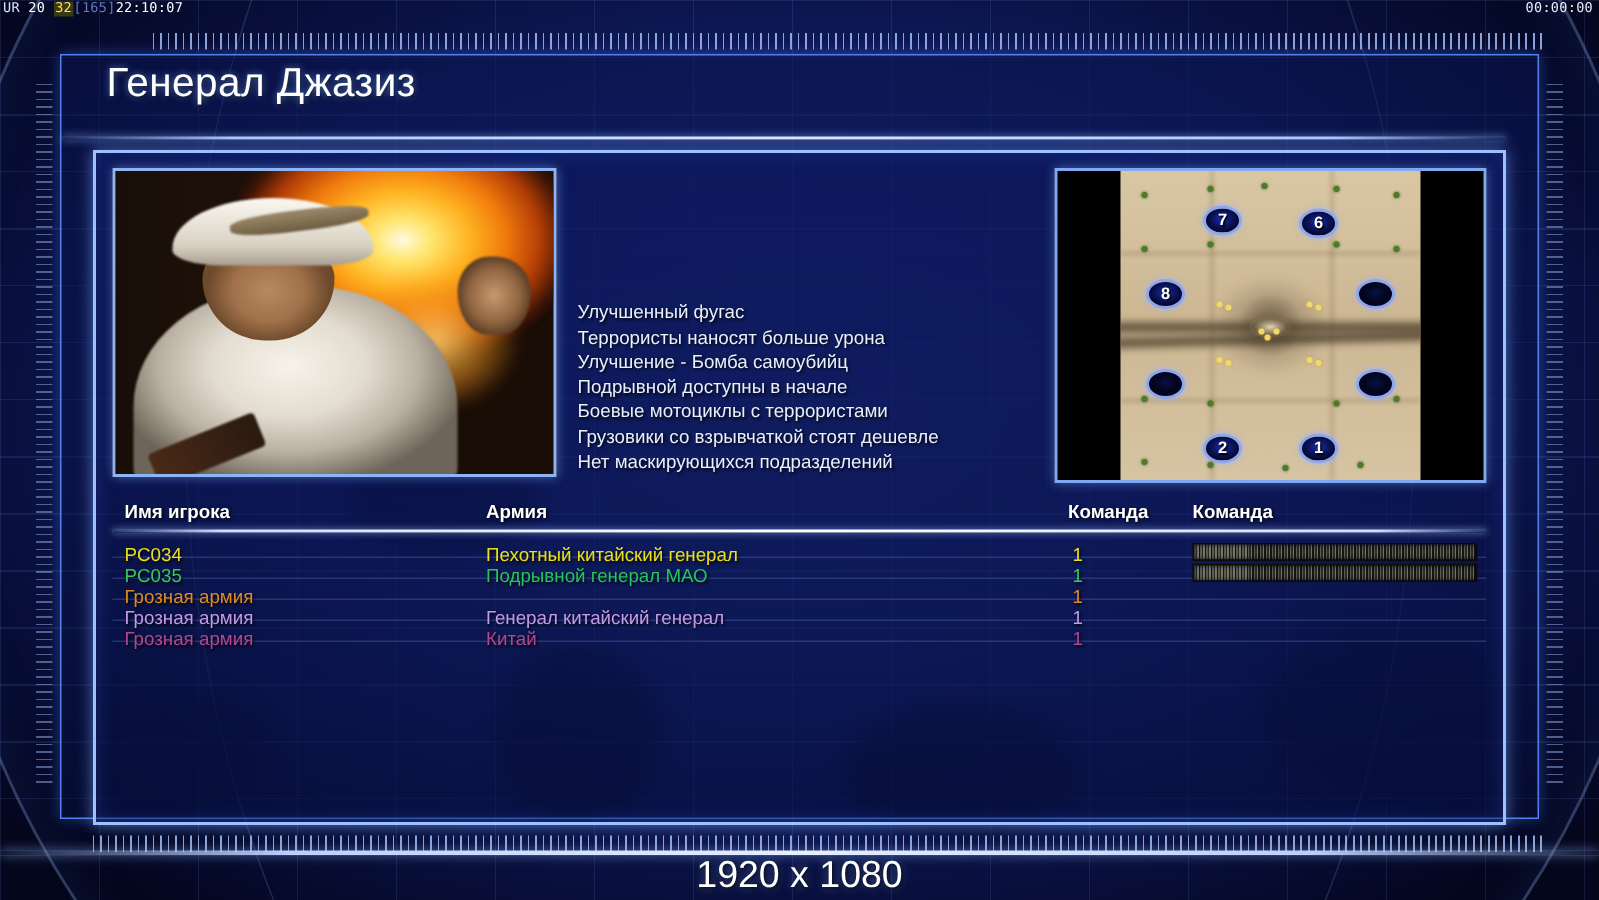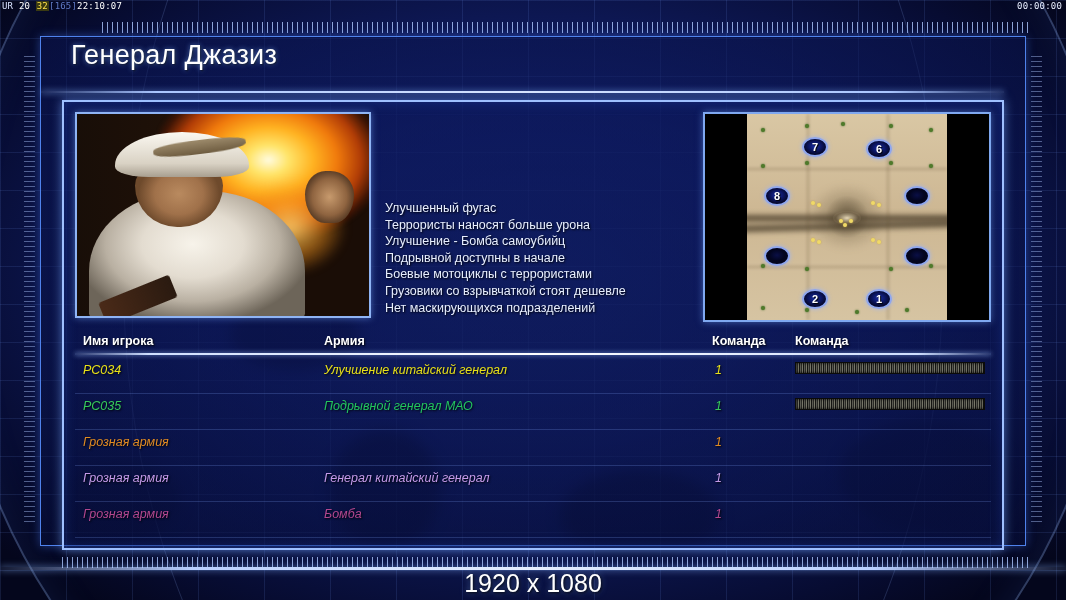--- a/index.html
+++ b/index.html
@@ -259,23 +259,22 @@
   }
   #head-rule {
     position:absolute; left:13px; top:253px; width:916px; height:2px;
     background:linear-gradient(90deg, rgba(160,195,255,.2), #cfdfff 8%, #ffffff 50%, #cfdfff 92%, rgba(160,195,255,.2));
     box-shadow:0 0 5px rgba(150,190,255,.85);
   }
   #table-body {
     position:absolute; left:13px; top:258px; width:916px; height:178px;
   }
   .row {
-    position:relative; height:36px; width:100%;
+    position:relative; height:14px; width:100%;
     border-bottom:1px solid rgba(130,170,255,.22);
-    font-style:italic;
   }
   .cell {
     position:absolute; top:3px;
     font-size:12.5px; line-height:18px;
     white-space:nowrap;
     text-shadow:1px 1px 2px rgba(0,0,0,.85);
   }
   .c-name { left:8px; }
   .c-army { left:249px; }
   .c-team { left:640px; }
@@ -422,21 +421,21 @@
     <span class="th" style="left:8px;">Имя игрока</span>
     <span class="th" style="left:249px;">Армия</span>
     <span class="th" style="left:637px;">Команда</span>
     <span class="th" style="left:720px;">Команда</span>
   </div>
   <div id="head-rule"></div>
 
   <div id="table-body">
       <div class="row">
         <span class="cell c-name" style="color: rgb(232, 224, 24);">PC034</span>
-        <span class="cell c-army" style="color: rgb(232, 224, 24);">Улучшение китайский генерал</span>
+        <span class="cell c-army" style="color: rgb(232, 224, 24);">Пехотный китайский генерал</span>
         <span class="cell c-team" style="color: rgb(232, 224, 24);">1</span>
         <span class="cell c-prog">
           <span class="bar" style="width: 190px;"></span>
         </span>
       </div>
       <div class="row">
         <span class="cell c-name" style="color: rgb(53, 201, 90);">PC035</span>
         <span class="cell c-army" style="color: #22c55e;">Подрывной генерал МАО</span>
         <span class="cell c-team" style="color: rgb(53, 201, 90);">1</span>
         <span class="cell c-prog">
@@ -447,21 +446,21 @@
         <span class="cell c-name" style="color: rgb(224, 138, 34);">Грозная армия</span>
         <span class="cell c-team" style="color: rgb(224, 138, 34);">1</span>
       </div>
       <div class="row">
         <span class="cell c-name" style="color: rgb(196, 154, 232);">Грозная армия</span>
         <span class="cell c-army" style="color: rgb(196, 154, 232);">Генерал китайский генерал</span>
         <span class="cell c-team" style="color: rgb(196, 154, 232);">1</span>
       </div>
       <div class="row">
         <span class="cell c-name" style="color: rgb(178, 71, 143);">Грозная армия</span>
-        <span class="cell c-army" style="color: rgb(178, 71, 143);">Бомба</span>
+        <span class="cell c-army" style="color: rgb(178, 71, 143);">Китай</span>
         <span class="cell c-team" style="color: rgb(178, 71, 143);">1</span>
       </div>
     </div>
 
 </div>
 
 <div id="res-rule"></div>
 <div id="res-text">1920 x 1080</div>
 
 </body></html>

